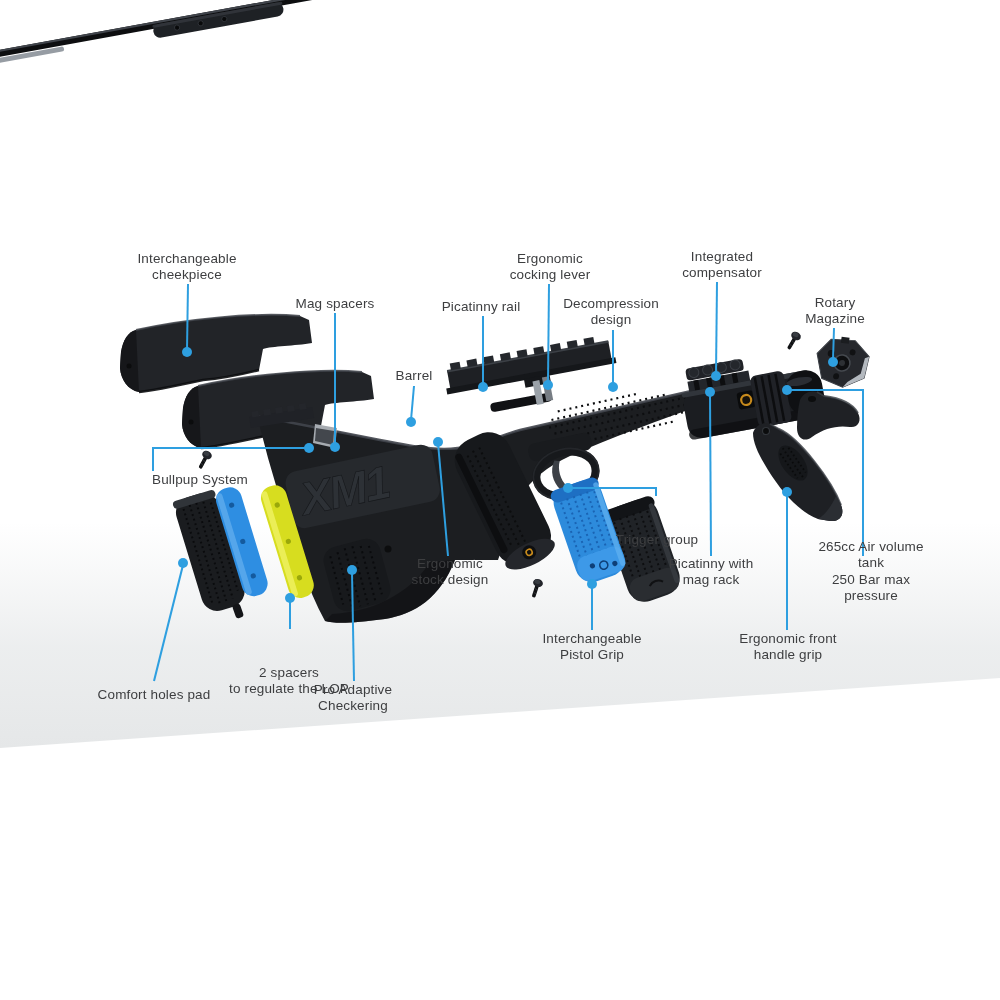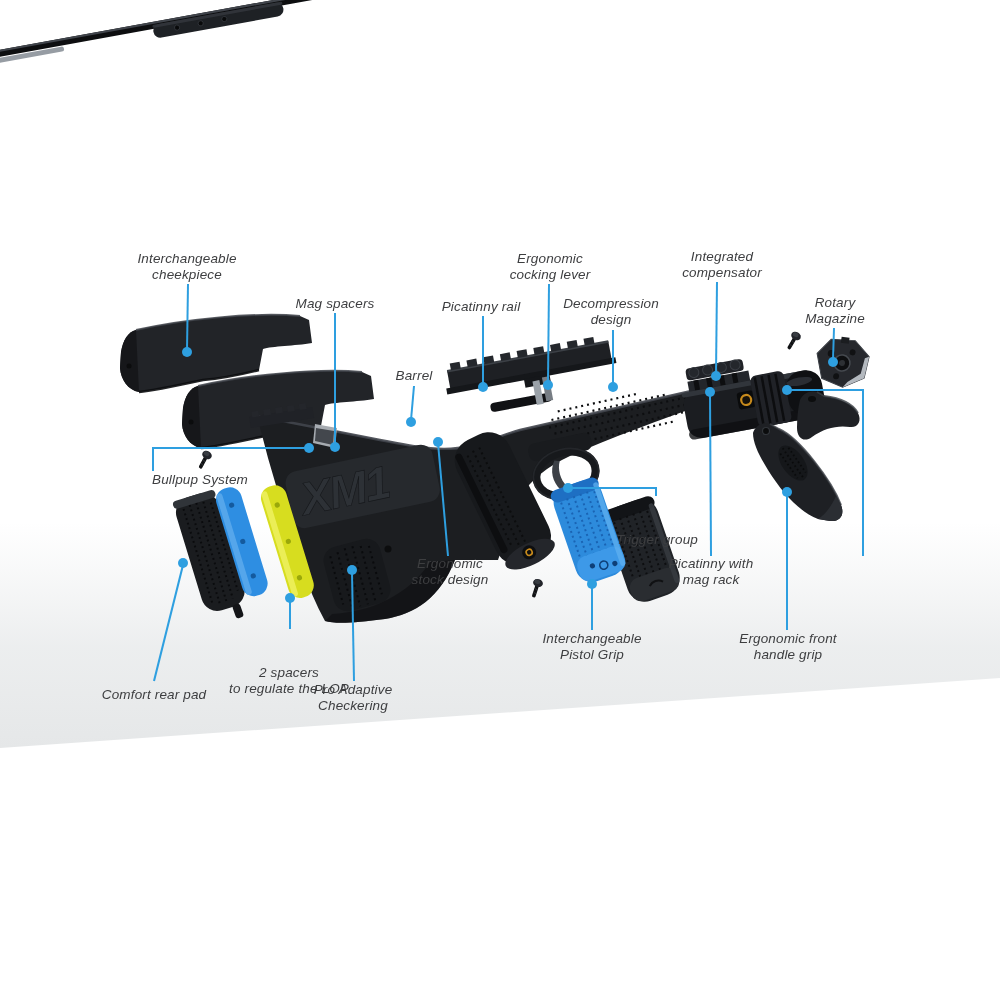--- a/index.html
+++ b/index.html
@@ -1,19 +1,19 @@
 <!DOCTYPE html>
 <html><head>
 <meta charset="utf-8">
 <style>
   html,body{margin:0;padding:0;background:#ffffff;}
   .stage{position:relative;width:1000px;height:1000px;background:#ffffff;overflow:hidden;
          font-family:"Liberation Sans", sans-serif;}
   .art{position:absolute;left:0;top:0;}
-  .labels{position:absolute;left:0;top:0;width:1000px;height:1000px;pointer-events:none;font-style:italic;}
+  .labels{position:absolute;left:0;top:0;width:1000px;height:1000px;pointer-events:none;}
   .part-label{
     position:absolute;
     transform:translate(-50%,-50%);
     text-align:center;
     white-space:pre-line;
     font-size:13.5px;
     line-height:1.22;
     letter-spacing:.15px;
     color:#3d3e40;
   }
@@ -353,22 +353,24 @@
       <div class="part-label" style="left: 835px; top: 311px; color: rgb(61, 62, 64);">Rotary
 Magazine</div>
       <div class="part-label" style="left: 153px; top: 480px; color: rgb(61, 62, 64); margin-left: 47px;">Bullpup System</div>
       <div class="part-label" style="left: 657px; top: 504px; color: rgb(61, 62, 64); margin-top: 36px;">Trigger group</div>
       <div class="part-label" style="left: 450px; top: 572px; color: rgb(61, 62, 64);">Ergonomic
 stock design</div>
       <div class="part-label" style="left: 592px; top: 647px; color: rgb(61, 62, 64);">Interchangeable
 Pistol Grip</div>
       <div class="part-label" style="left: 711px; top: 572px; color: rgb(61, 62, 64);">Picatinny with
 mag rack</div>
+      <div class="part-label" style="left: 871px; top: 572px; color: rgb(61, 62, 64);">265cc Air volume tank
+250 Bar max pressure</div>
       <div class="part-label" style="left: 788px; top: 647px; color: rgb(61, 62, 64); text-align: center;">Ergonomic front
 handle grip</div>
       <div class="part-label" style="left: 289px; top: 681px; color: rgb(61, 62, 64);">2 spacers
 to regulate the LOP</div>
       <div class="part-label" style="left: 353px; top: 698px; color: rgb(61, 62, 64);">Pro Adaptive
 Checkering</div>
-      <div class="part-label" style="left: 154px; top: 695px; color: rgb(61, 62, 64);">Comfort rear pad</div>
+      <div class="part-label" style="left: 154px; top: 695px; color: rgb(61, 62, 64);">Comfort holes pad</div>
     </div>
 
 </div>
 
 </body></html>

